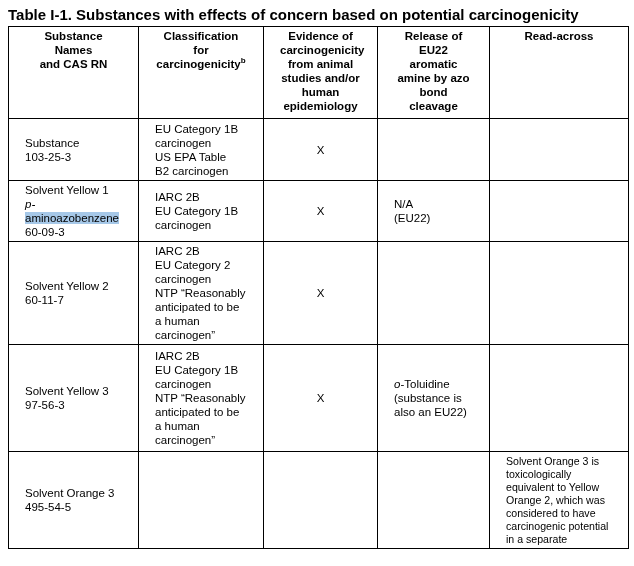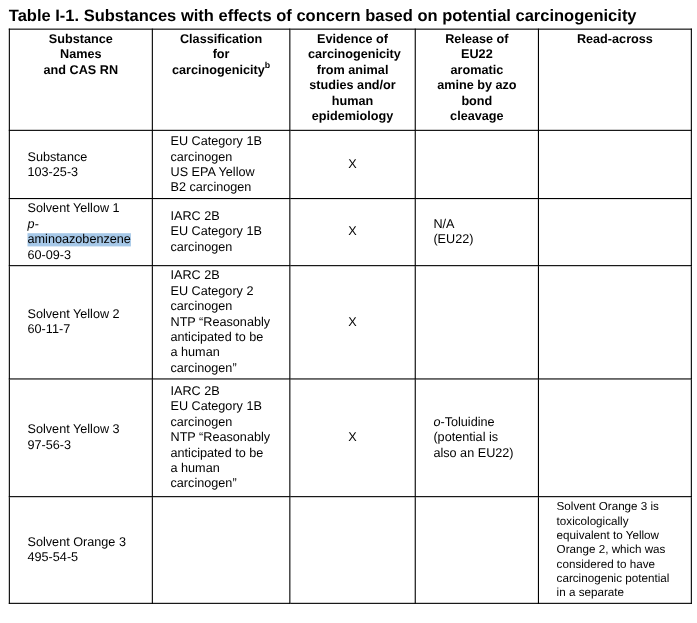--- a/index.html
+++ b/index.html
@@ -98,21 +98,21 @@
   </thead>
   <tbody>
       <tr>
         <td>
           <div class="cell-line"><span>Substance</span></div>
           <div class="cell-line"><span>103-25-3</span></div>
         </td>
         <td>
           <div class="cell-line"><span>EU Category 1B</span></div>
           <div class="cell-line"><span>carcinogen</span></div>
-          <div class="cell-line"><span>US EPA Yellow</span></div>
+          <div class="cell-line"><span>US EPA Table</span></div>
           <div class="cell-line"><span>B2 carcinogen</span></div>
         </td>
         <td>
           <div class="cell-line"><span>X</span></div>
         </td>
         <td></td>
         <td></td>
       </tr>
       <tr>
         <td>
@@ -167,21 +167,21 @@
           <div class="cell-line"><span>NTP “Reasonably</span></div>
           <div class="cell-line"><span>anticipated to be</span></div>
           <div class="cell-line"><span>a human</span></div>
           <div class="cell-line"><span>carcinogen”</span></div>
         </td>
         <td>
           <div class="cell-line"><span>X</span></div>
         </td>
         <td>
           <div class="cell-line"><span class="seg-italic">o</span><span>-Toluidine</span></div>
-          <div class="cell-line"><span>(potential is</span></div>
+          <div class="cell-line"><span>(substance is</span></div>
           <div class="cell-line"><span>also an EU22)</span></div>
         </td>
         <td></td>
       </tr>
       <tr>
         <td>
           <div class="cell-line"><span>Solvent Orange 3</span></div>
           <div class="cell-line"><span>495-54-5</span></div>
         </td>
         <td></td>

